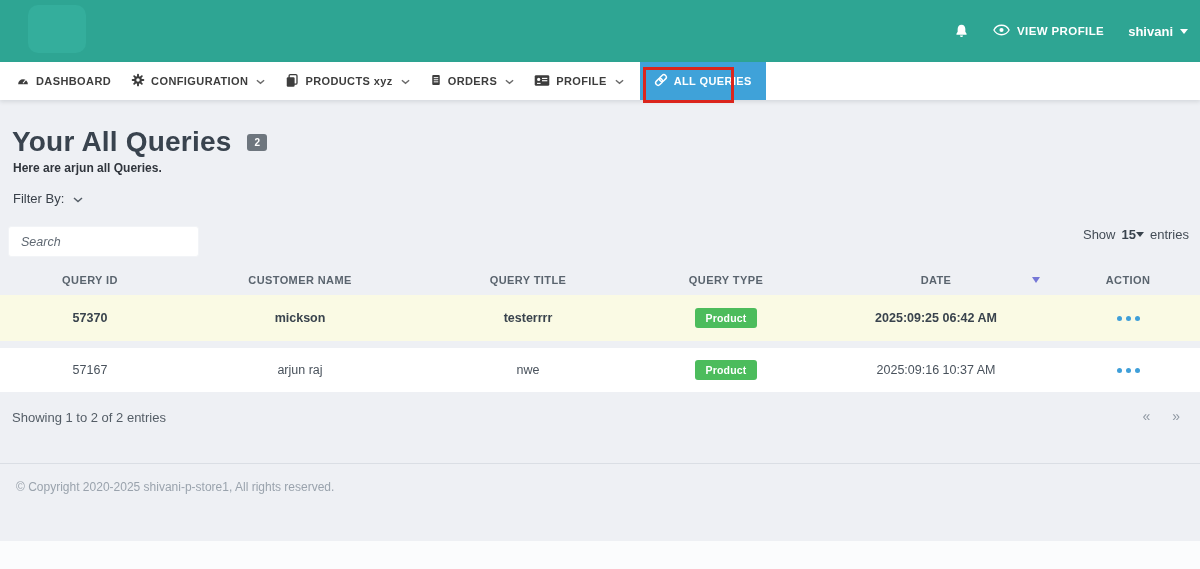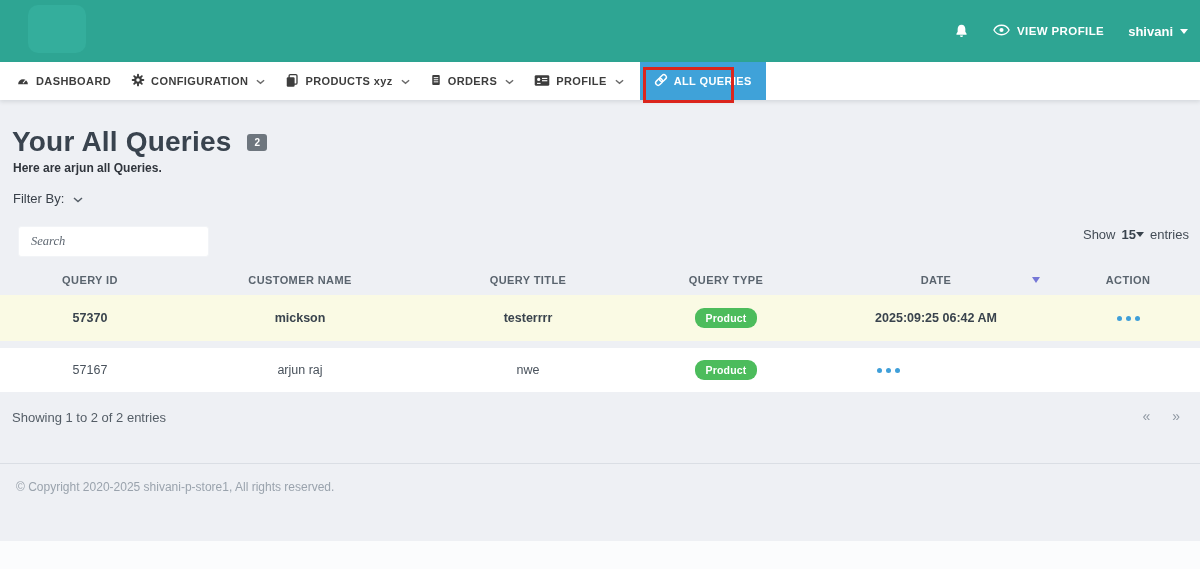--- a/index.html
+++ b/index.html
@@ -29,39 +29,39 @@
   .nav-item.active { position:relative; background:#3fa2d9; color:#ffffff; padding:0 14px; margin-left:6px; }
   .red-box { position:absolute; left:3px; top:5px; width:91px; height:36px; border:3px solid #db251c; pointer-events:none; z-index:6; }
   
   .page-title { position:absolute; left:12px; top:126px; font-size:28px; font-weight:700; color:#39434e; letter-spacing:.2px; }
   .count-badge { display:inline-block; margin-left:16px; transform:translateY(-5px); background:#6e767e; color:#fff;
                  font-size:10px; font-weight:700; padding:3px 7px; border-radius:3px; }
   .page-subtitle { position:absolute; left:13px; top:161px; font-size:12px; font-weight:700; color:#30353c; }
   .filter-by { position:absolute; left:13px; top:191px; font-size:13px; color:#394049; display:flex; align-items:center; gap:9px; cursor:pointer; }
   .filter-by .chev { color:#555e67; }
   
-  .search-input { position:absolute; left:18px; top:226px; width:191px; height:31px; background:#fff; border:1px solid #f2f4f7;
+  .search-input { position:absolute; left:8px; top:226px; width:191px; height:31px; background:#fff; border:1px solid #f2f4f7;
                   border-radius:3px; padding:0 12px; font-style:italic; font-size:12.5px; color:#434c56; outline:none;
-                  font-family:Liberation Serif, serif; }
+                  font-family:Liberation Sans, sans-serif; }
   .search-input::placeholder { color:#5f6872; font-style:italic; }
   .show-entries { position:absolute; right:11px; top:227px; font-size:13px; color:#434c56; display:flex; align-items:flex-end; gap:6px;margin-left:12px; }
   .entries-select { display:flex; align-items:center; gap:0; font-weight:700; color:#39434d; cursor:pointer; }
   .entries-select .caret-down { border-top-color:#39434d; }
   
   .tbl-row { position:absolute; left:0; width:1200px; display:flex; align-items:center; }
   .c0{width:15%} .c1{width:20%} .c2{width:18%} .c3{width:15%} .c4{width:20%; position:relative;} .c5{width:12%}
   .cell { text-align:center; }
   .thead { top:265px; height:30px; font-size:11px; font-weight:700; letter-spacing:.4px; color:#5a646e; }
   .thead .cell { cursor:pointer; }
   .sort-arrow { position:absolute; right:16px; top:50%; transform:translateY(-50%); width:0; height:0;
                 border-left:4px solid transparent; border-right:4px solid transparent; border-top:6px solid #7577d6; }
   .trow1 { top:295px; height:46px; background:#fafae4; font-size:12.5px; font-weight:700; color:#39434d; }
   .trow2 { top:348px; height:44px; background:#ffffff; font-size:12.5px; font-weight:400; color:#49525c; }
   .type-badge { display:inline-block; background:#4cbc5c; color:#fff; font-size:10.5px; font-weight:700;
-                padding:4px 10px; border-radius:9px; letter-spacing:.2px; }
+                padding:4px 10px; border-radius:3px; letter-spacing:.2px; }
   .action-dots { display:inline-flex; gap:4px; cursor:pointer; padding:6px 4px; }
   .action-dots i { width:5px; height:5px; border-radius:50%; background:#3f9fd9; display:block; }
   
   .tbl-summary { position:absolute; left:12px; top:410px; font-size:13px; color:#545d66; }
   .pagination { position:absolute; right:20px; top:408px; display:flex; gap:22px; font-size:14px; color:#8f98a2; }
   .pagination span { cursor:pointer; }
   
   .footer-divider { position:absolute; left:0; top:463px; width:1200px; border-top:1px solid #dadee4; }
   .footer-copy { position:absolute; left:16px; top:480px; font-size:12px; color:#9aa3ad; }
   .bottom-strip { position:absolute; left:0; top:541px; width:1200px; height:28px; background:#fbfcfd; }
@@ -246,20 +246,21 @@
   </div>
 </div>
 
 <div class="tbl-row trow2">
   <div class="cell c0">57167</div>
   <div class="cell c1">arjun raj</div>
   <div class="cell c2">nwe</div>
   <div class="cell c3">
     <span class="type-badge">Product</span>
   </div>
+  <div class="cell c4">2025:09:16 10:37 AM</div>
   <div class="cell c5">
     <span class="action-dots">
         <i></i>
         <i></i>
         <i></i>
       </span>
   </div>
 </div>
 
 <div class="tbl-summary">Showing 1 to 2 of 2 entries</div>

